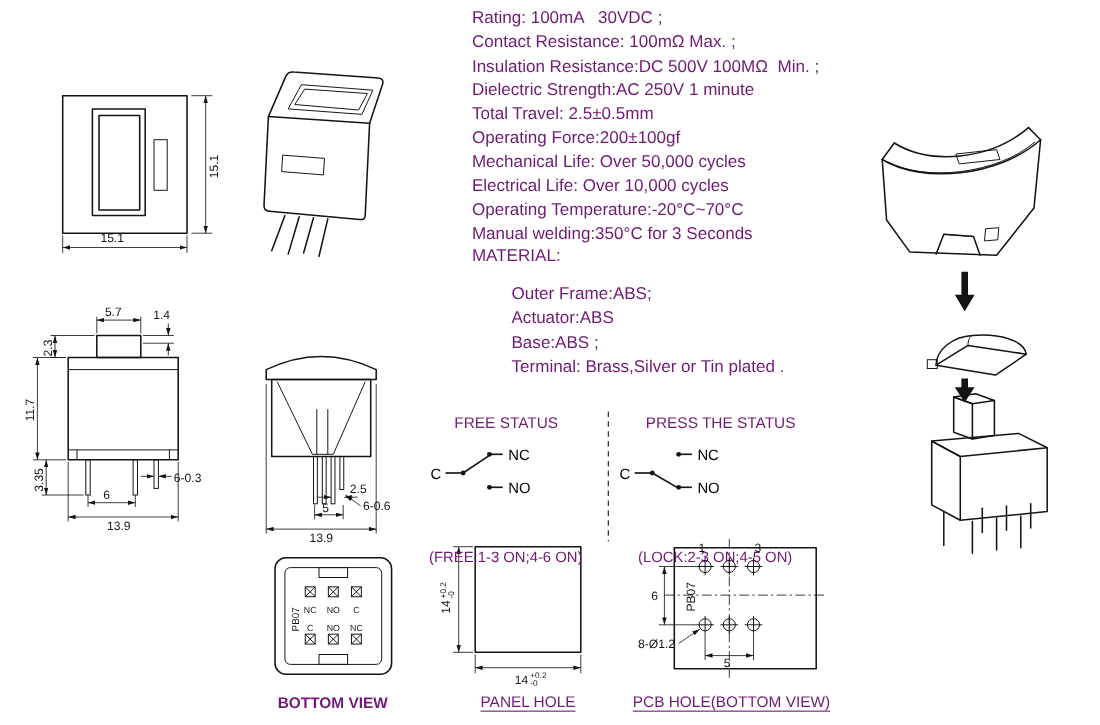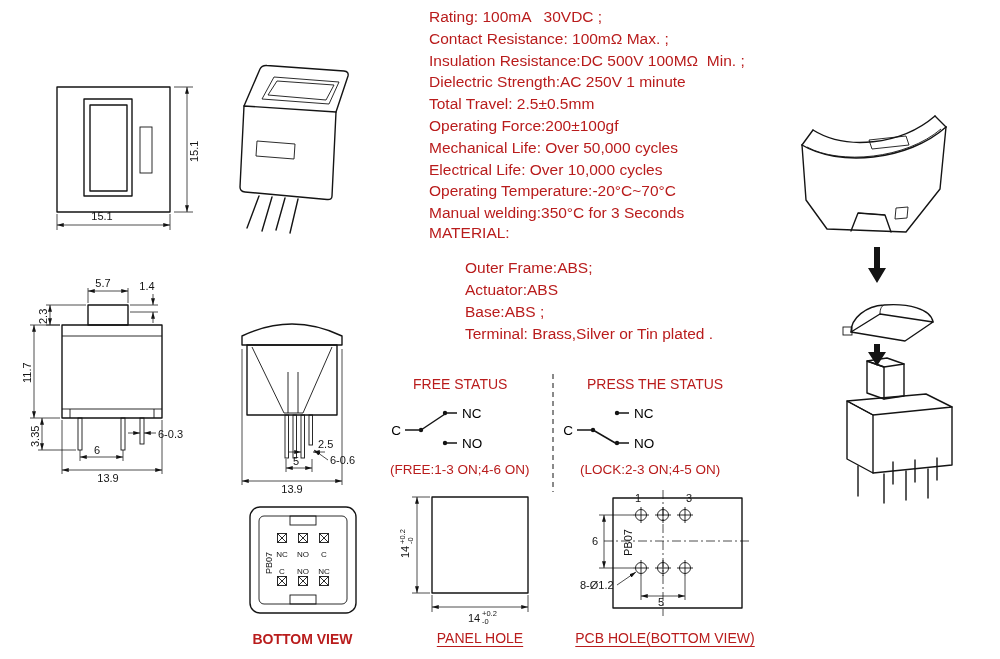--- a/index.html
+++ b/index.html
@@ -1,26 +1,26 @@
 <!DOCTYPE html>
 <html><head>
 <meta charset="utf-8">
 <style>
   * { margin:0; padding:0; box-sizing:border-box; }
   html,body { background:#ffffff; }
   body { font-family:"Liberation Sans", sans-serif; color:#000; }
   .canvas { position:relative; width:1000px; height:659px; background:#fff; overflow:hidden; }
   .canvas > svg { position:absolute; left:0; top:0; }
-  .txt { position:absolute; color:#b91c1c; }
+  .txt { position:absolute; color:#701a75; }
   .specs-block div { font-size:15.5px; line-height:21.8px; white-space:pre; }
   .mat-title { font-size:15.5px; }
   .mat-items div { font-size:15.5px; line-height:22px; white-space:pre; }
   .cc-title { font-size:15.5px; text-decoration:underline; text-underline-offset:3px; }
   .cc-head { font-size:14px; }
-  .cc-note { font-size:13.5px; white-space:pre; }
+  .cc-note { font-size:13.5px; white-space:pre;margin-top:37px; }
   .view-label { font-size:14px; text-align:center; }
   .bold { font-weight:bold; }
   .u { text-decoration:underline; text-underline-offset:3px; }
   svg text { font-family:"Liberation Sans", sans-serif; }
   .part { stroke:#141414; fill:none; stroke-width:1.4; stroke-linejoin:round; stroke-linecap:round; }
   .thin { stroke:#141414; fill:none; stroke-width:0.9; }
   .dim  { stroke:#141414; fill:none; stroke-width:0.75; }
   .cl   { stroke:#141414; fill:none; stroke-width:0.75; stroke-dasharray:9 3 2 3; }
   .circ { stroke:#141414; fill:none; stroke-width:1.5; }
   .dash { stroke:#141414; fill:none; stroke-width:1; stroke-dasharray:5 4; }

